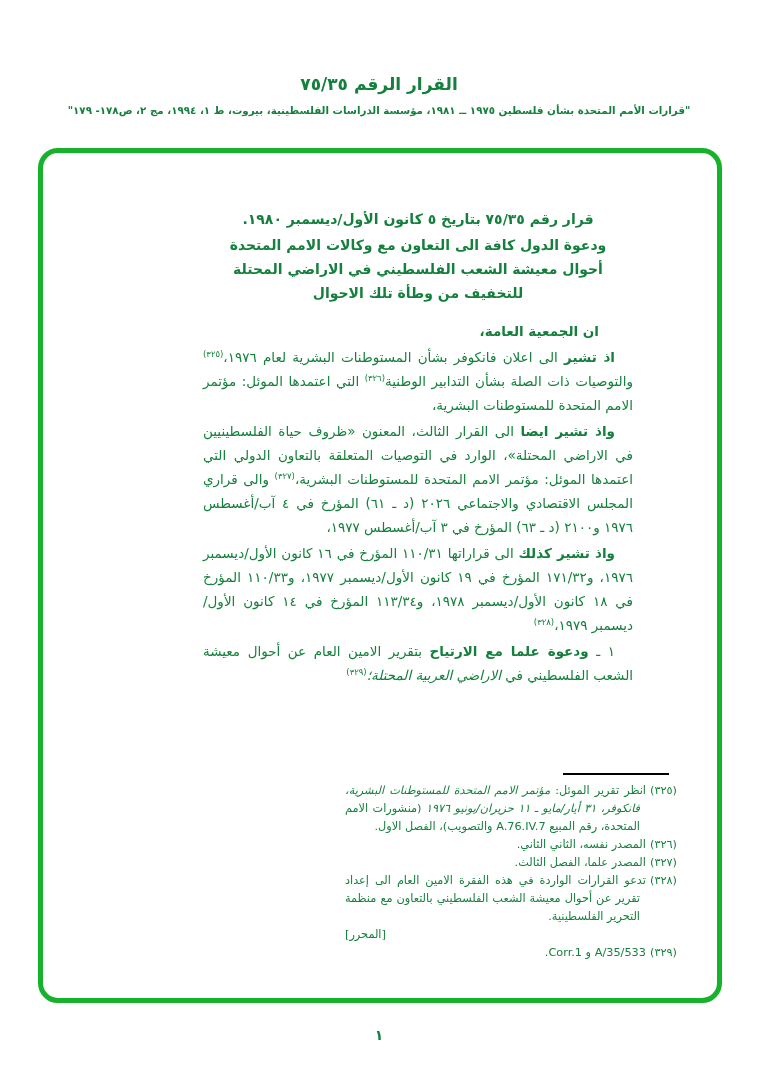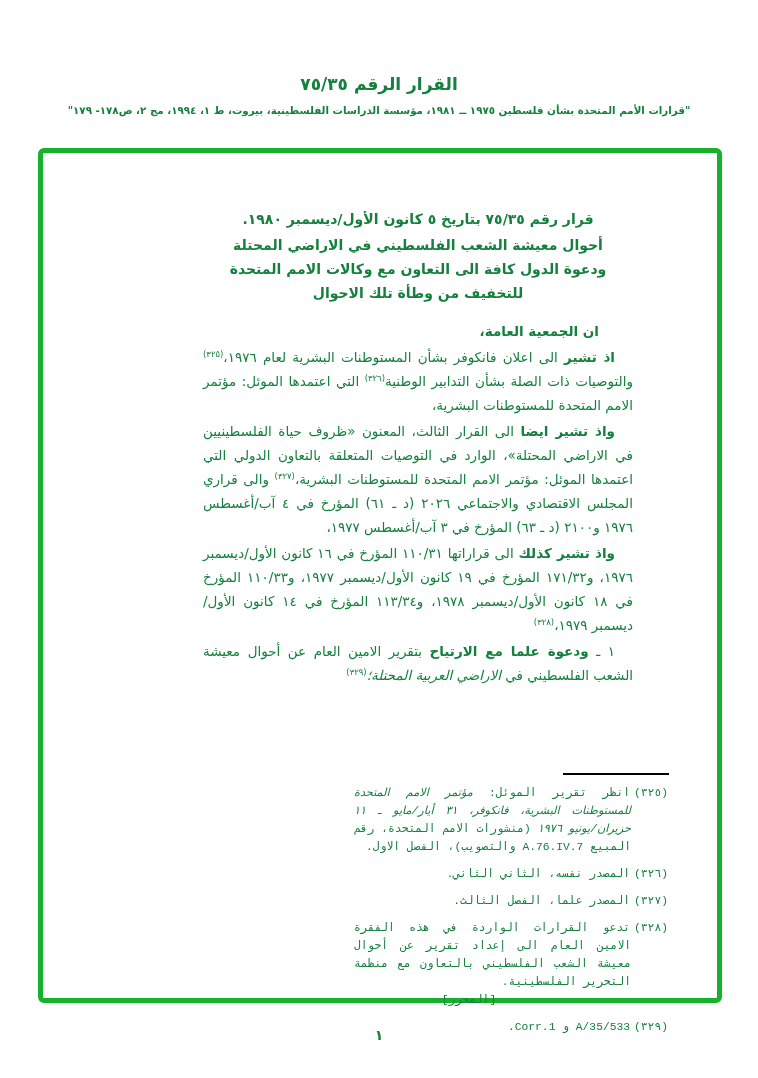--- a/index.html
+++ b/index.html
@@ -33,21 +33,21 @@
     font-weight: bold;
     white-space: nowrap;
   }
 
   
   .green-box {
     position: absolute;
     left: 38px; top: 148px;
     width: 684px; height: 855px;
     border: 5px solid #17b22b;
-    border-radius: 6px;
+    border-radius: 20px;
     background: #ffffff;
   }
 
   
   .doc-column {
     position: absolute;
     top: 54px; right: 84px;
     width: 430px;
     direction: rtl;
     font-size: 13.5px;
@@ -89,30 +89,29 @@
     direction: rtl;
     font-size: 11.3px;
     line-height: 18px;
   }
   .fn-rule {
     width: 106px; height: 2px;
     background: #000;
     margin: 0 8px 7px 0;
   }
   .footnote {
-    margin: 9px;
+    margin: 0;
     padding-right: 37px;   
     text-indent: -37px;
     text-align: justify;
-    font-family: Liberation Mono, monospace;
   }
   .fn-num { margin-left: 4px; }
   .fn-suffix {
     text-indent: 0;
-    text-align: center;
+    text-align: left;
     padding-right: 47px;
   }
 
   
   .page-number {
     position: absolute;
     top: 1027px; left: 0;
     width: 100%;
     text-align: center;
     font-size: 14px;
@@ -128,22 +127,22 @@
     <h1 class="page-title">القرار الرقم ٧٥/٣٥</h1>
     <div class="source-line">"قرارات الأمم المتحدة بشأن فلسطين ١٩٧٥ ــ ١٩٨١، مؤسسة الدراسات الفلسطينية، بيروت، ط ١، ١٩٩٤، مج ٢، ص١٧٨- ١٧٩"</div>
   </header>
 
   <section class="green-box" style="border-color: rgb(23, 178, 43);">
 
     <div class="doc-column">
       <p class="res-heading">قرار رقم ٧٥/٣٥ بتاريخ ٥ كانون الأول/ديسمبر ١٩٨٠.</p>
 
       <div id="res-title">
+          <div class="res-title-line">ودعوة الدول كافة الى التعاون مع وكالات الامم المتحدة</div>
           <div class="res-title-line">أحوال معيشة الشعب الفلسطيني في الاراضي المحتلة</div>
-          <div class="res-title-line">ودعوة الدول كافة الى التعاون مع وكالات الامم المتحدة</div>
           <div class="res-title-line">للتخفيف من وطأة تلك الاحوال</div>
         </div>
 
       <p class="opening">ان الجمعية العامة،</p>
 
       <div id="paragraphs">
           <p class="body-par"><span class="seg-bold">اذ تشير</span><span class="seg-normal"> الى اعلان فانكوفر بشأن المستوطنات البشرية لعام ١٩٧٦،</span><span class="seg-sup">(٣٢٥)</span><span class="seg-normal"> والتوصيات ذات الصلة بشأن التدابير الوطنية</span><span class="seg-sup">(٣٢٦)</span><span class="seg-normal"> التي اعتمدها الموئل: مؤتمر الامم المتحدة للمستوطنات البشرية،</span></p>
           <p class="body-par"><span class="seg-bold">واذ تشير ايضا</span><span class="seg-normal"> الى القرار الثالث، المعنون «ظروف حياة الفلسطينيين في الاراضي المحتلة»، الوارد في التوصيات المتعلقة بالتعاون الدولي التي اعتمدها الموئل: مؤتمر الامم المتحدة للمستوطنات البشرية،</span><span class="seg-sup">(٣٢٧)</span><span class="seg-normal"> والى قراري المجلس الاقتصادي والاجتماعي ٢٠٢٦ (د ـ ٦١) المؤرخ في ٤ آب/أغسطس ١٩٧٦ و٢١٠٠ (د ـ ٦٣) المؤرخ في ٣ آب/أغسطس ١٩٧٧،</span></p>
           <p class="body-par"><span class="seg-bold">واذ تشير كذلك</span><span class="seg-normal"> الى قراراتها ١١٠/٣١ المؤرخ في ١٦ كانون الأول/ديسمبر ١٩٧٦، و١٧١/٣٢ المؤرخ في ١٩ كانون الأول/ديسمبر ١٩٧٧، و١١٠/٣٣ المؤرخ في ١٨ كانون الأول/ديسمبر ١٩٧٨، و١١٣/٣٤ المؤرخ في ١٤ كانون الأول/ديسمبر ١٩٧٩،</span><span class="seg-sup">(٣٢٨)</span></p>
           <p class="body-par"><span class="seg-normal">١ ـ </span><span class="seg-bold">ودعوة علما مع الارتياح</span><span class="seg-normal"> بتقرير الامين العام عن أحوال معيشة الشعب الفلسطيني في </span><span class="seg-italic">الاراضي العربية المحتلة؛</span><span class="seg-sup">(٣٢٩)</span></p>

